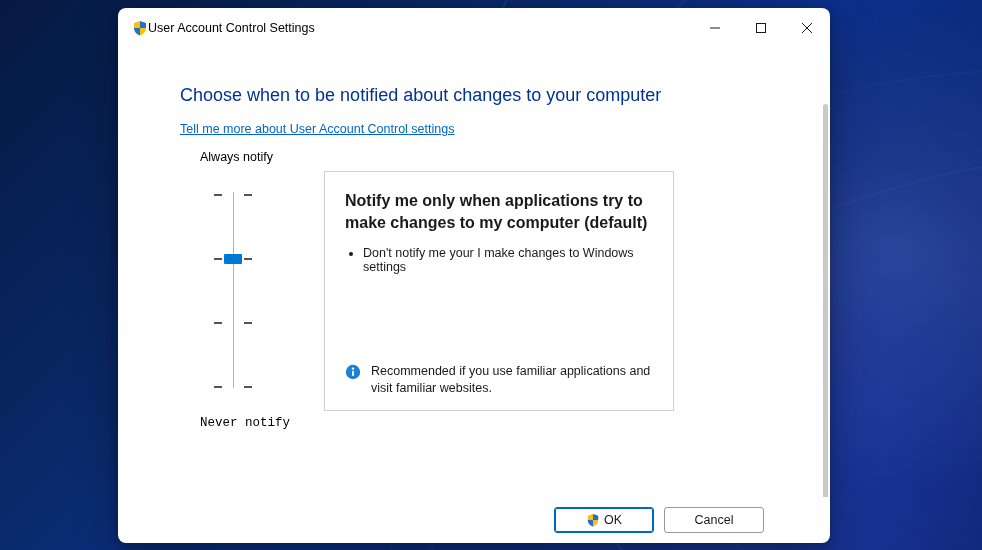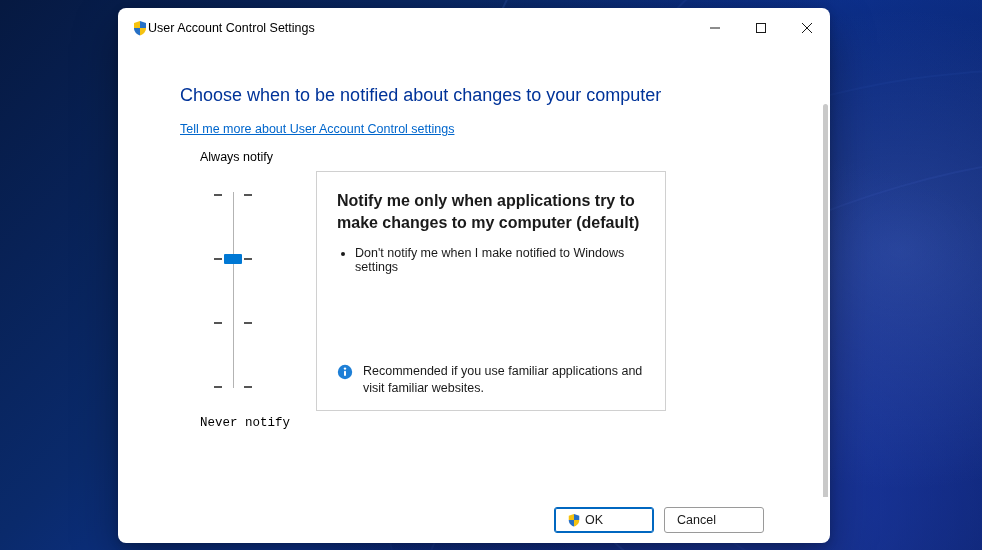--- a/index.html
+++ b/index.html
@@ -115,21 +115,21 @@
     text-decoration: underline;
     font-size: 12.5px;
     cursor: pointer;
   }
 
   .slider-area {
     margin-top: 14px;
     display: grid;
     grid-template-columns: 132px 1fr;
     grid-template-rows: auto 240px auto;
-    gap: 0 4px;
+    gap: 0 12px;
     align-items: start;
   }
   .lbl-top, .lbl-bottom {
     grid-column: 1;
     font-size: 12.5px;
     color: #000;
     padding-left: 20px;
   }
   .lbl-top { grid-row: 1; margin-bottom: 6px;}
   .lbl-bottom { grid-row: 3; margin-top: 6px; font-family: Liberation Mono, monospace;}
@@ -220,21 +220,21 @@
   }
   .btn {
     height: 24px;
     min-width: 74px;
     border: 1px solid #9a9a9a;
     background: #fff;
     border-radius: 3px;
     font-size: 12.5px;
     display: inline-flex;
     align-items: center;
-    justify-content: flex-start;
+    justify-content: center;
     padding: 0 12px;
     cursor: pointer;
   }
   .btn.primary {
     border-color: #0067c0;
     box-shadow: inset 0 0 0 1px #0067c0;
   }
   .btn .shield-mini { margin-right: 4px; }
 
   
@@ -314,21 +314,21 @@
             <div class="thumb"></div>
           </div>
 
           <div class="lbl-bottom">Never notify</div>
 
           <div class="desc-col">
             <div class="desc-box">
               <div class="desc-top">
                 <div class="setting-name">Notify me only when applications try to make changes to my computer (default)</div>
                 <ul class="bullets">
-                  <li>Don't notify me when I make notified to Windows settings</li>
+                  <li>Don't notify me your I make changes to Windows settings</li>
                 </ul>
               </div>
               <div class="recommend">
                 <span class="info-icon">
                   <svg viewBox="0 0 16 16" width="16" height="16">
                     <circle cx="8" cy="8" r="7.2" fill="#1e7fd6"></circle>
                     <circle cx="8" cy="4.6" r="1.2" fill="#fff"></circle>
                     <rect x="7" y="6.8" width="2" height="5.2" rx="1" fill="#fff"></rect>
                   </svg>
                 </span>

